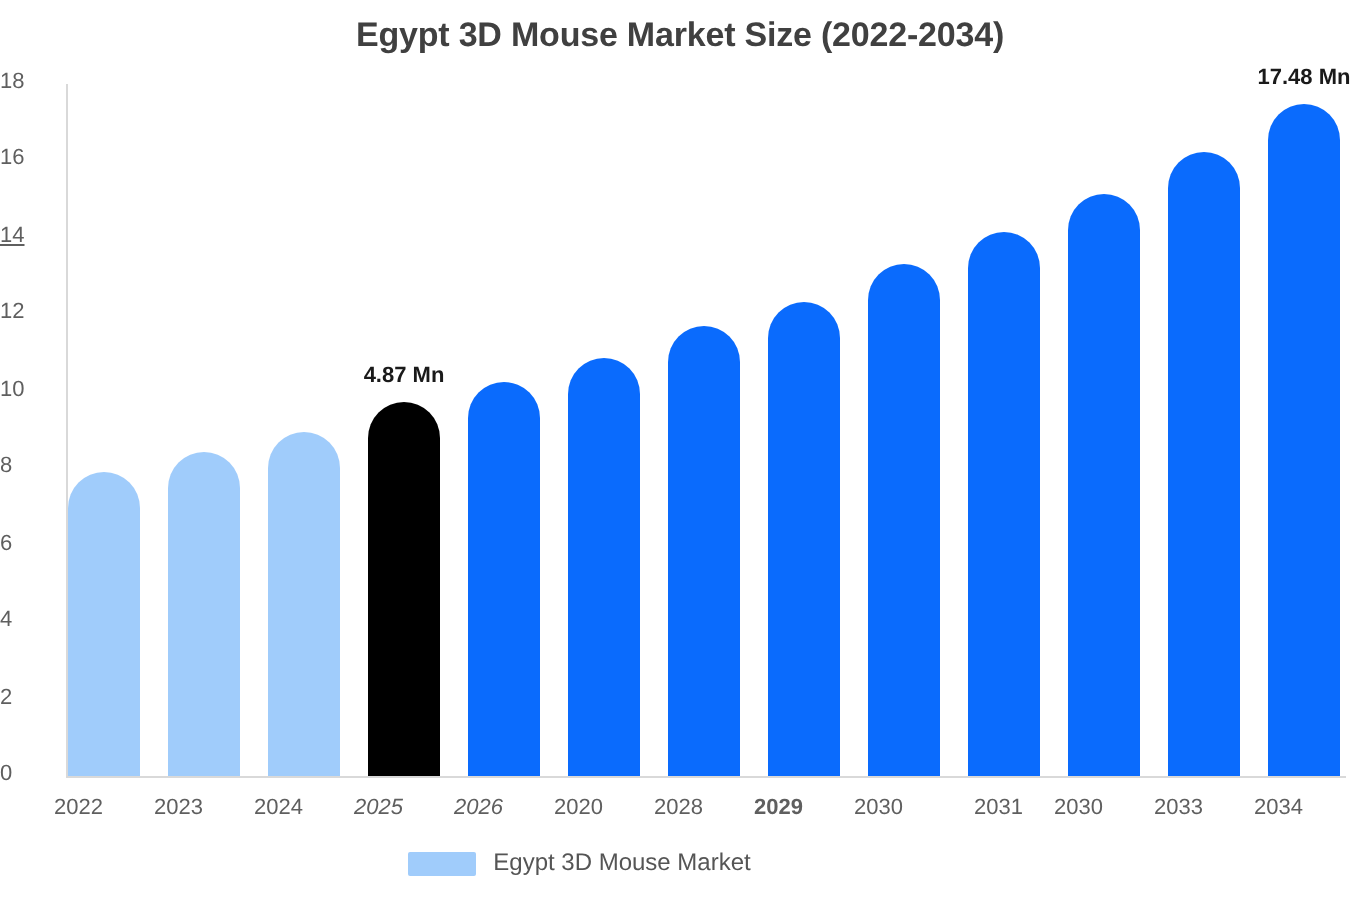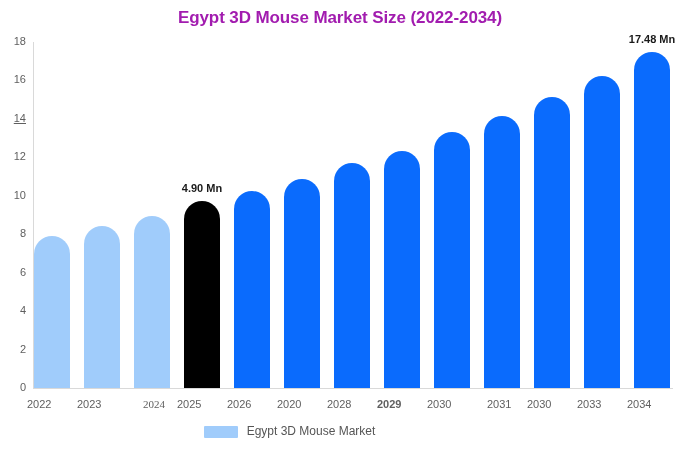--- a/index.html
+++ b/index.html
@@ -21,21 +21,21 @@
     box-sizing: border-box;
   }
   .chart-title {
     position: absolute;
     top: 8px;
     left: 0;
     width: 680px;
     text-align: center;
     font-size: 17px;
     font-weight: bold;
-    color: #a21caf;
+    color: #404040;
     letter-spacing: -0.1px;
   }
   
   .plot-area {
     position: absolute;
     left: 0;
     top: 0;
     width: 680px;
     height: 450px;
   }
@@ -52,21 +52,21 @@
     left: 33px;
     top: 388px;
     width: 640px;
     height: 1px;
     background: #d9d9d9;
   }
   .y-tick {
     position: absolute;
     left: 0;
     width: 26px;
-    text-align: right;
+    text-align: left;
     font-size: 11px;
     color: #5f5f5f;
     line-height: 11px;
   }
   .x-tick {
     position: absolute;
     top: 398px;
     width: 50px;
     font-size: 11px;
     color: #5f5f5f;
@@ -140,29 +140,29 @@
         <div class="bar" style="left: 284px; top: 178.67px; height: 209.33px; background: rgb(10, 107, 253);"></div>
         <div class="bar" style="left: 334px; top: 163.484px; height: 224.516px; background: rgb(10, 107, 253);"></div>
         <div class="bar" style="left: 384px; top: 150.606px; height: 237.394px; background: rgb(10, 107, 253);"></div>
         <div class="bar" style="left: 434px; top: 132.344px; height: 255.656px; background: rgb(10, 107, 253);"></div>
         <div class="bar" style="left: 484px; top: 116.006px; height: 271.994px; background: rgb(10, 107, 253);"></div>
         <div class="bar" style="left: 534px; top: 96.7833px; height: 291.217px; background: rgb(10, 107, 253);"></div>
         <div class="bar" style="left: 584px; top: 75.6389px; height: 312.361px; background: rgb(10, 107, 253);"></div>
         <div class="bar" style="left: 634px; top: 51.9956px; height: 336.004px; background: rgb(10, 107, 253);"></div>
       </div>
     <div id="bar-labels">
-        <div class="bar-label" style="left: 157px; top: 181.583px;">4.90 Mn</div>
+        <div class="bar-label" style="left: 157px; top: 181.583px;">4.87 Mn</div>
         <div class="bar-label" style="left: 607px; top: 32.9956px;">17.48 Mn</div>
       </div>
     <div id="x-ticks">
         <div class="x-tick" style="left: 27px;">2022</div>
         <div class="x-tick" style="left: 77px;">2023</div>
-        <div class="x-tick" style="left: 143px; font-family: Liberation Serif, serif;">2024</div>
-        <div class="x-tick" style="left: 177px;">2025</div>
-        <div class="x-tick" style="left: 227px;">2026</div>
+        <div class="x-tick" style="left: 127px;">2024</div>
+        <div class="x-tick" style="left: 177px; font-style: italic;">2025</div>
+        <div class="x-tick" style="left: 227px; font-style: italic;">2026</div>
         <div class="x-tick" style="left: 277px;">2020</div>
         <div class="x-tick" style="left: 327px;">2028</div>
         <div class="x-tick" style="left: 377px; font-weight: bold;">2029</div>
         <div class="x-tick" style="left: 427px;">2030</div>
         <div class="x-tick" style="left: 487px;">2031</div>
         <div class="x-tick" style="left: 527px;">2030</div>
         <div class="x-tick" style="left: 577px;">2033</div>
         <div class="x-tick" style="left: 627px;">2034</div>
       </div>
   </div>

